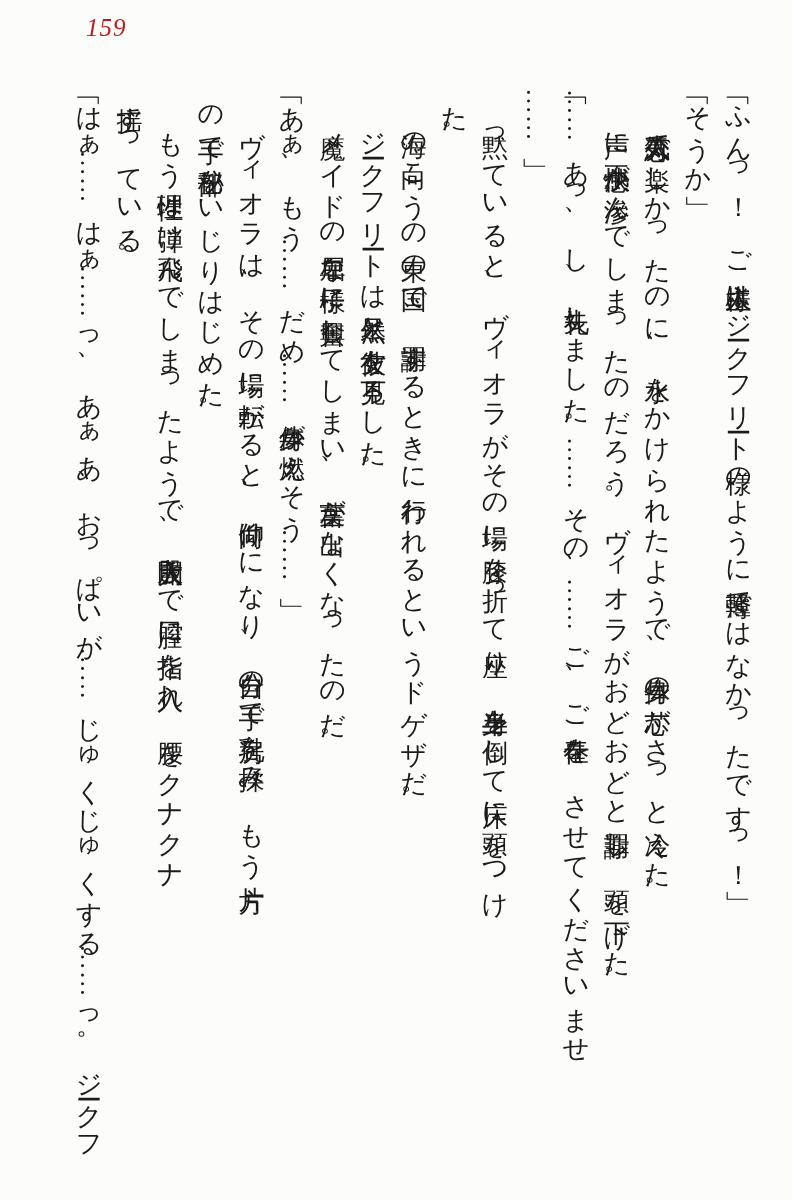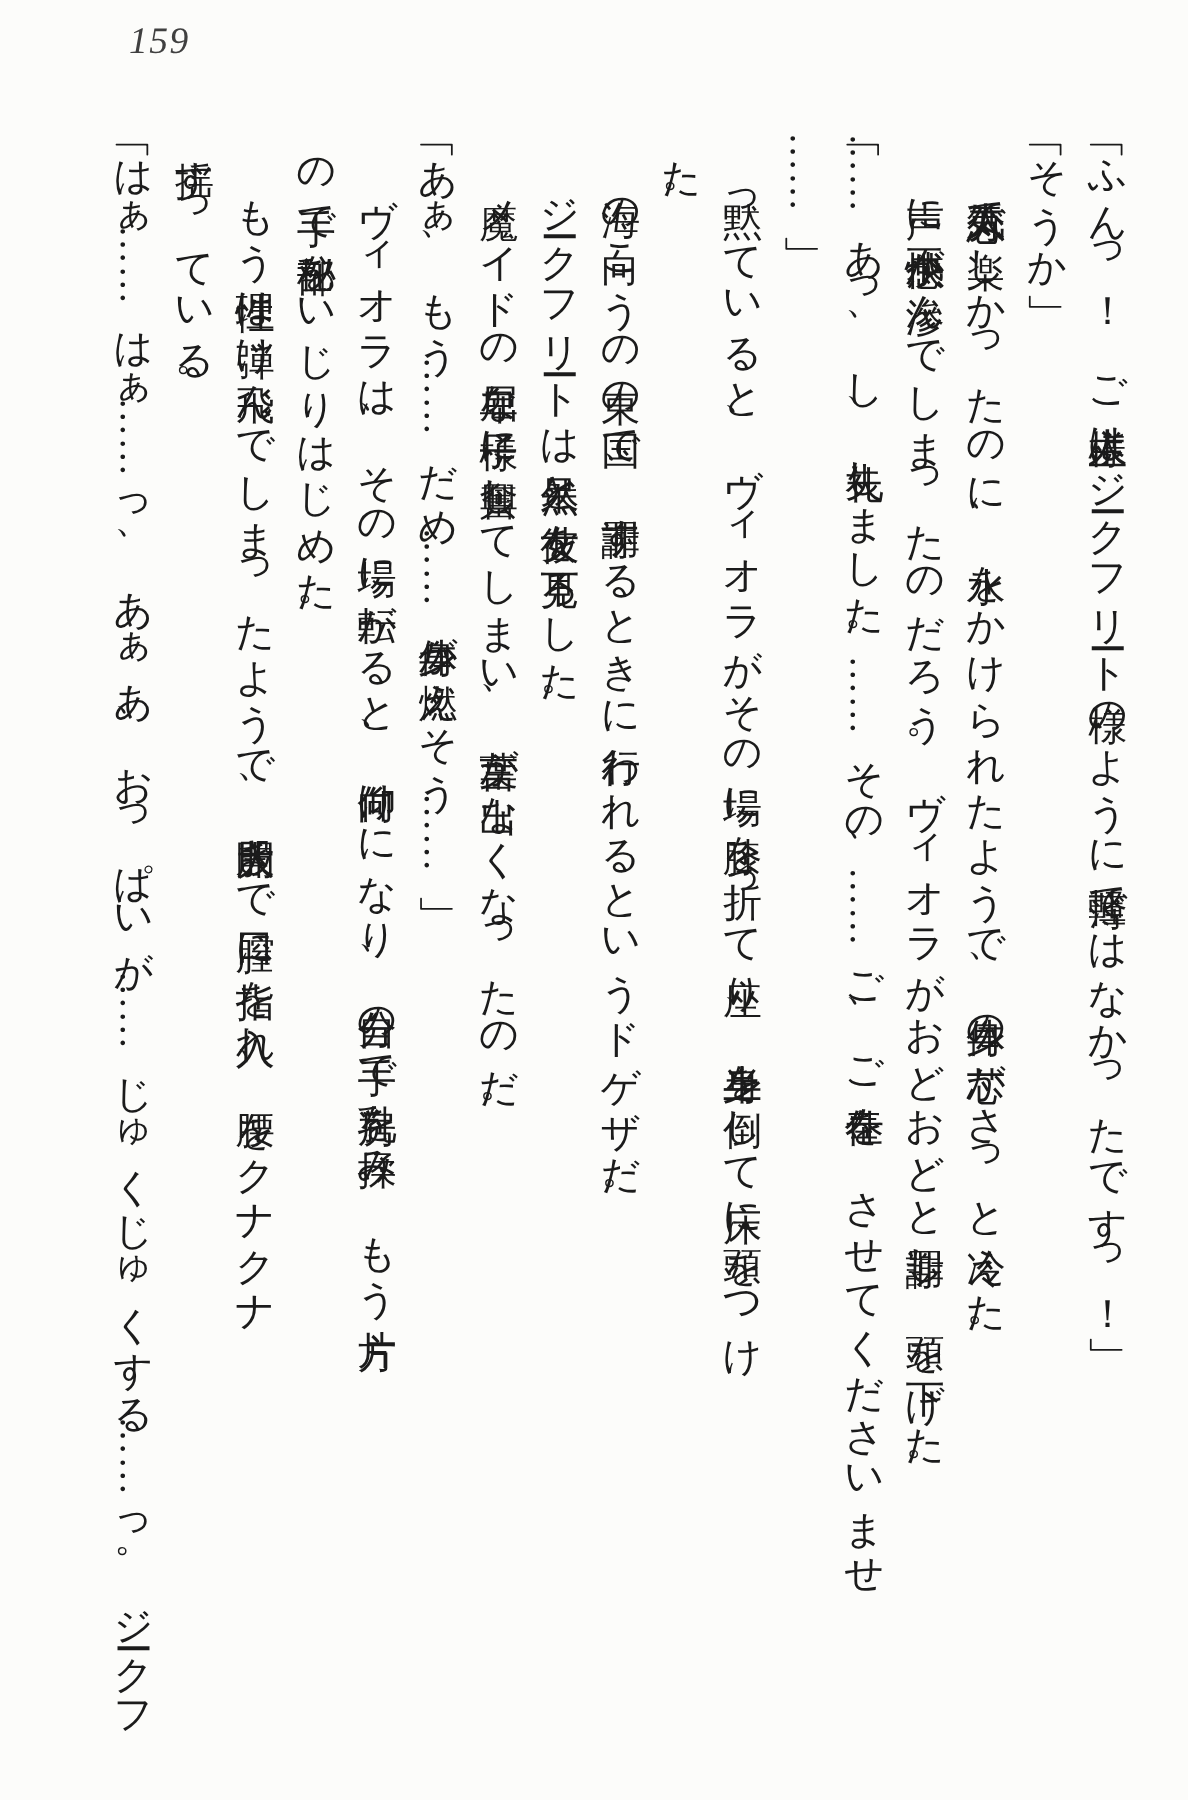--- a/index.html
+++ b/index.html
@@ -16,21 +16,21 @@
     font-family: "Liberation Serif", "DejaVu Serif", serif;
     color: #1b1b1b;
   }
   .page-number {
     position: absolute;
     top: 14px;
     left: 86px;
     font-size: 25px;
     font-style: italic;
     letter-spacing: 1px;
-    color: #404040;
+    color: #b91c1c;
   }
   .text-area {
     position: absolute;
     top: 88px;
     right: 34px;
     height: 1042px;
     writing-mode: vertical-rl;
     text-orientation: mixed;
     font-size: 26px;
     letter-spacing: 0.7px;

